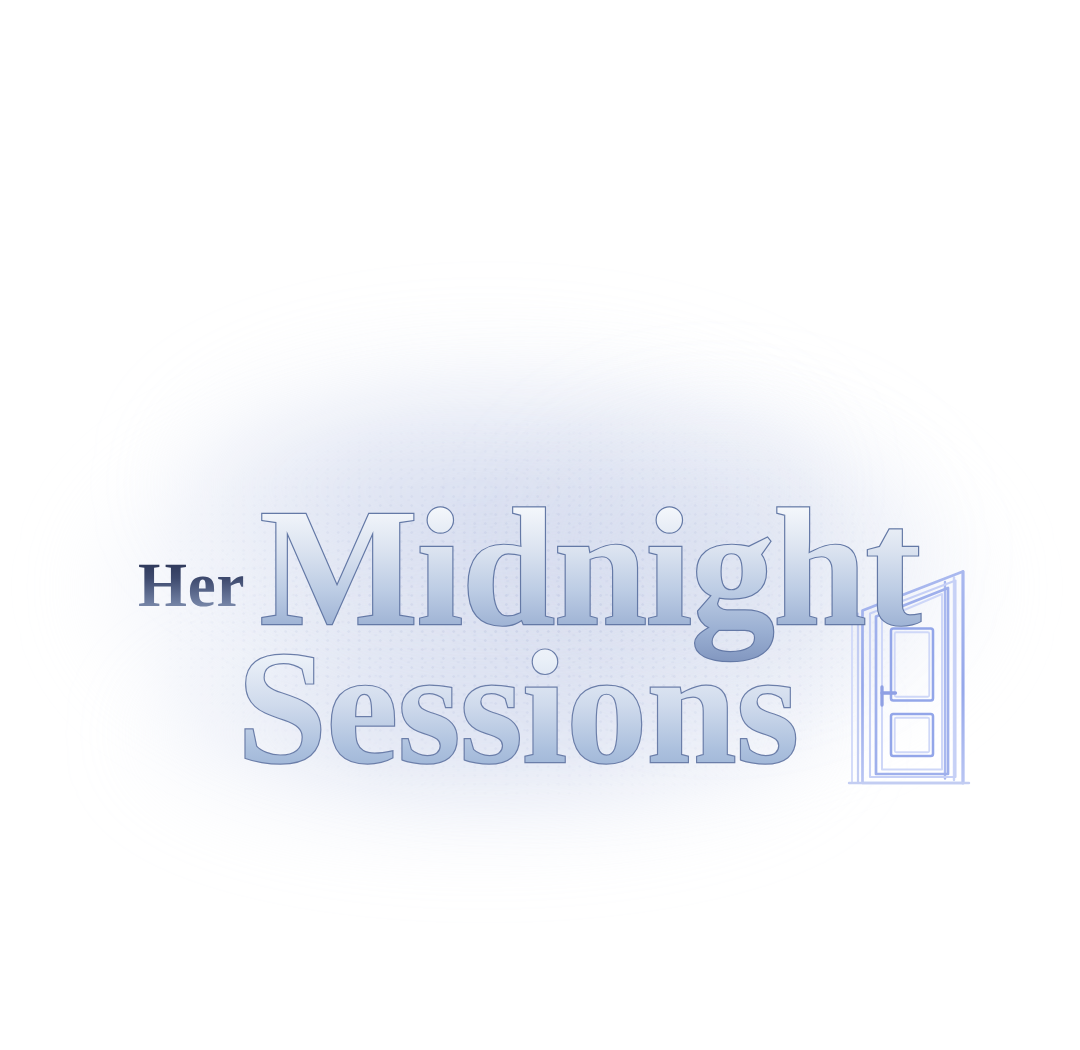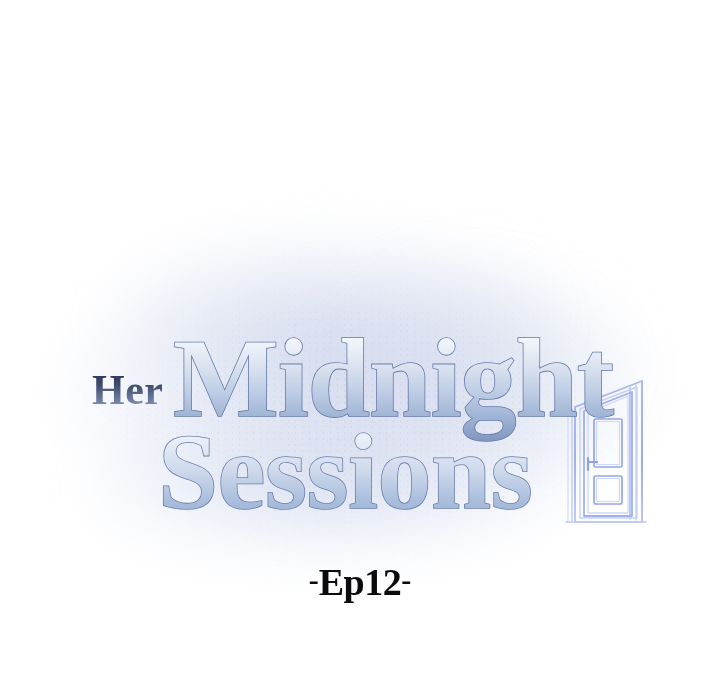--- a/index.html
+++ b/index.html
@@ -178,17 +178,14 @@
       <path d="M566,522 L646,522" stroke="#c3cdf2" stroke-width="1.6"></path>
     </g>
 
     <text class="tline" x="92" y="404" font-size="42" font-weight="bold" letter-spacing="0.5" fill="url(#gradHer)">Her</text>
 
     <text class="tline" x="173" y="416" font-size="112" font-weight="bold" letter-spacing="-1" fill="url(#gradMain)" stroke="#6479a6" stroke-width="1.6" paint-order="stroke fill">Midnight</text>
 
     <text class="tline" x="158" y="508" font-size="108" font-weight="bold" letter-spacing="-0.5" fill="url(#gradSess)" stroke="#6b7ea9" stroke-width="1.6" paint-order="stroke fill">Sessions</text>
   </svg>
 
-  <div id="episode" style="color: rgb(11, 11, 13);">
-    <span class="dash">-</span><span>Ep12</span><span class="dash">-</span>
-  </div>
 
 </div>
 
 </body></html>

